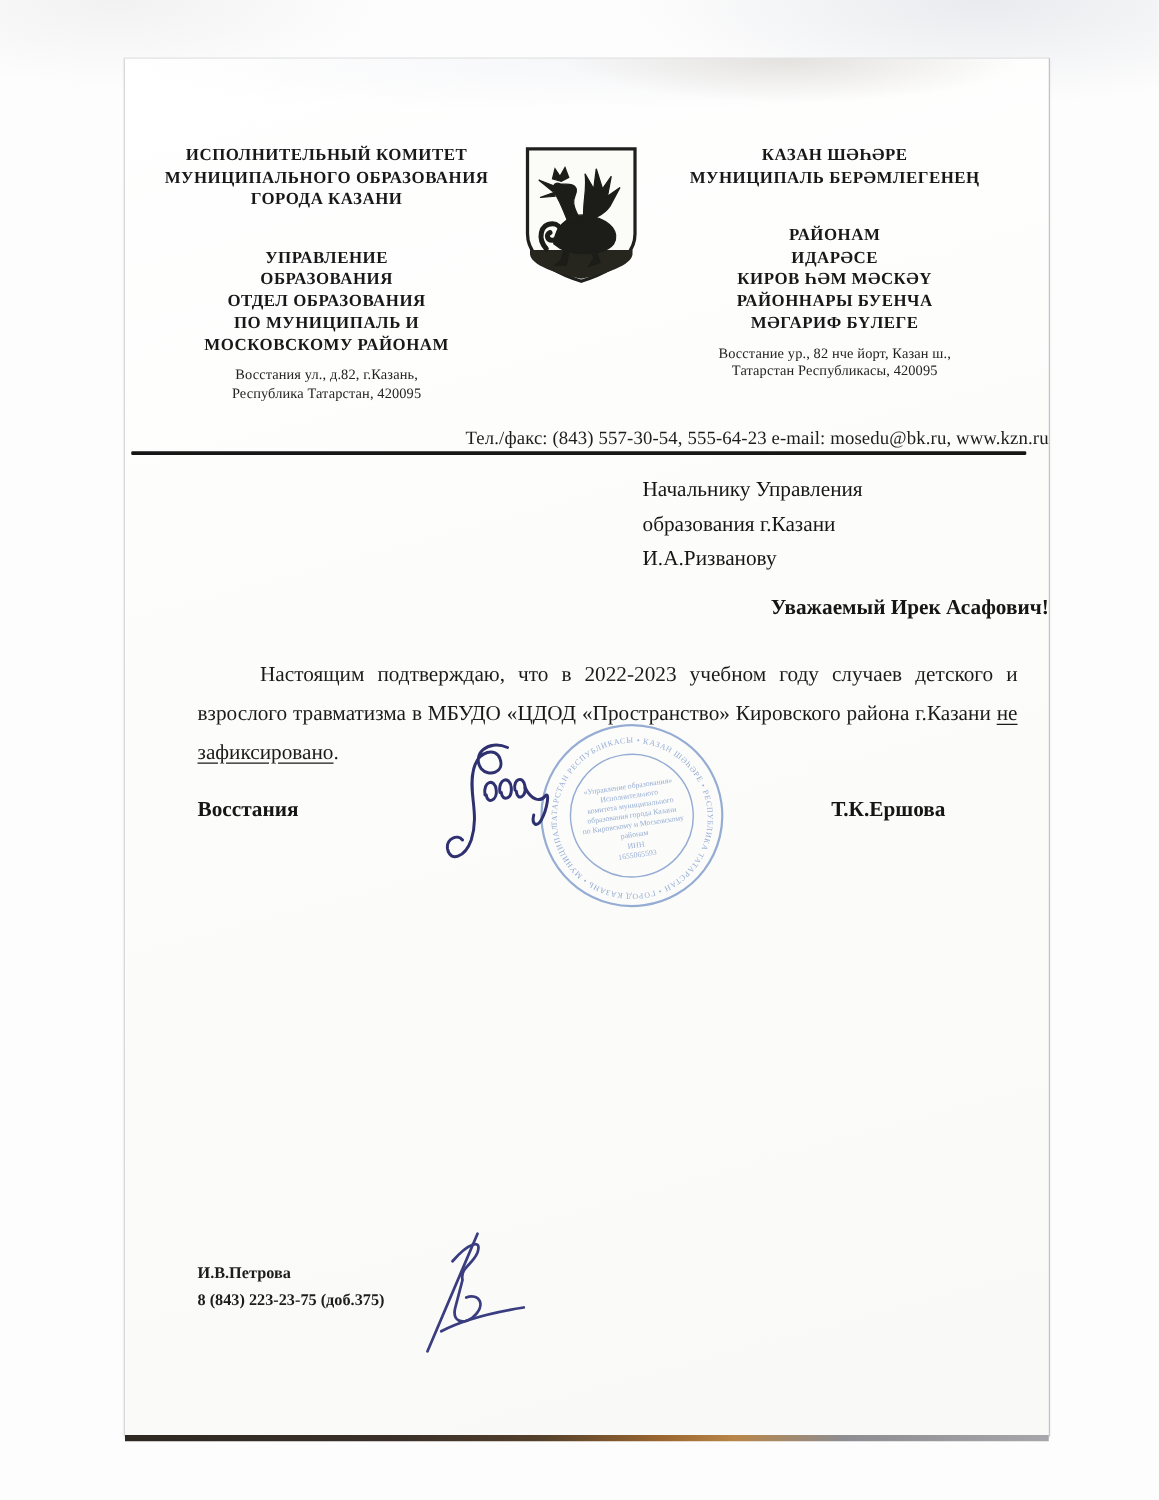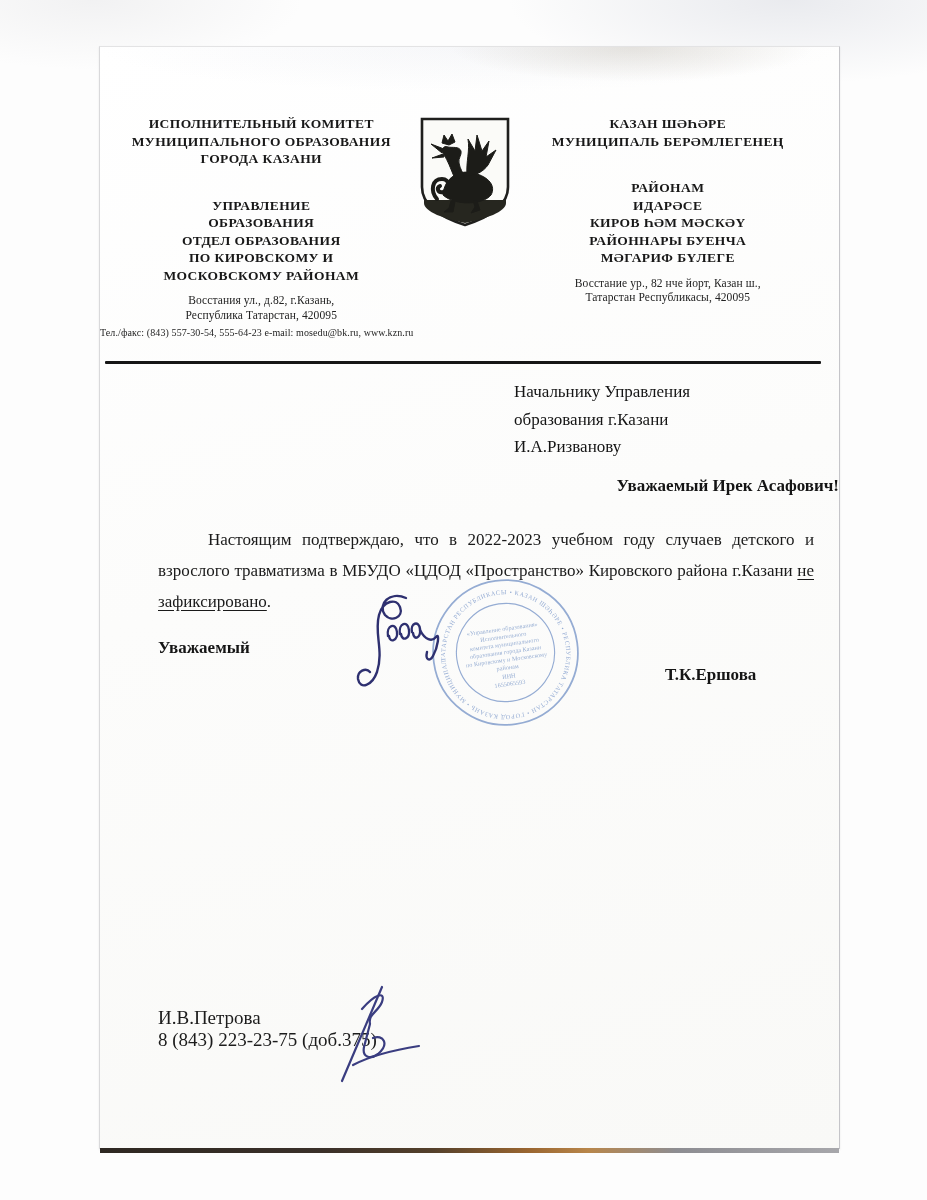--- a/index.html
+++ b/index.html
@@ -36,33 +36,33 @@
   }
   .abs{position:absolute;}
   
   .letterhead{left:17px;top:68px;width:695px;display:flex;align-items:flex-start;}
   .lh-col{flex:1;text-align:center;color:#181818;}
   .lh-org{font-weight:bold;font-size:13.5px;line-height:17.5px;letter-spacing:.4px;}
   .lh-gap1{margin-top:29px;}
   .lh-gap2{}
   .lh-addr{margin-top:9px;font-size:11.5px;line-height:14.5px;font-weight:normal;letter-spacing:.1px;color:#222;}
   .emblem-col{width:118px;flex:0 0 118px;display:flex;justify-content:center;}
-  .contact-line{left:0;top:280px;width:100%;text-align:left;font-size:10px;color:#1d1d1d;letter-spacing:.1px;}
+  .contact-line{left:0;top:296px;width:100%;text-align:right;font-size:15px;color:#1d1d1d;letter-spacing:.1px;}
   .head-rule{left:5px;top:314px;width:716px;height:3px;background:#161616;border-radius:1px;}
   
   .addressee{left:414px;top:331px;width:280px;font-weight:normal;font-size:17px;line-height:27.5px;color:#151515;}
   .salutation{left:0;top:429px;width:100%;text-align:right;font-weight:bold;font-size:17px;color:#151515;}
   .body-par{left:58px;top:477px;width:656px;font-size:17px;line-height:31px;color:#1a1a1a;text-align:justify;text-indent:50px;}
   .body-par .u{text-decoration:underline;text-underline-offset:3px;}
   .sig-title{left:58px;top:591px;font-weight:bold;font-size:17px;color:#151515;}
-  .sig-name{left:565px;top:618px;width:120px;font-weight:bold;font-size:17px;color:#151515;}
+  .sig-name{left:565px;top:591px;width:120px;font-weight:bold;font-size:17px;color:#151515;}
   
   .stamp{left:328px;top:528px;width:155px;height:155px;opacity:.82;transform:rotate(-8deg);}
   .sig-ershova{left:238px;top:543px;width:115px;height:110px;}
-  .footer{left:58px;top:960px;font-size:19px;line-height:21.5px;color:#1c1c1c;}
+  .footer{left:58px;top:960px;font-size:13px;line-height:21.5px;color:#1c1c1c;font-weight:bold;}
   .sig-petrova{left:220px;top:930px;width:105px;height:110px;}
 </style>
 </head>
 <body>
 
 <div class="scan-bg"></div>
 
 <div class="paper">
 
   <div class="abs letterhead">
@@ -71,21 +71,21 @@
         <div>ИСПОЛНИТЕЛЬНЫЙ  КОМИТЕТ</div>
         <div>МУНИЦИПАЛЬНОГО  ОБРАЗОВАНИЯ</div>
         <div>ГОРОДА  КАЗАНИ</div>
       </div>
       <div class="lh-org lh-gap1">
         <div>УПРАВЛЕНИЕ</div>
         <div>ОБРАЗОВАНИЯ</div>
       </div>
       <div class="lh-org lh-gap2">
         <div>ОТДЕЛ ОБРАЗОВАНИЯ</div>
-        <div>ПО КИРОВСКОМУ И</div>
+        <div>ПО МУНИЦИПАЛЬ И</div>
         <div>МОСКОВСКОМУ РАЙОНАМ</div>
       </div>
       <div class="lh-addr">
         <div>Восстания ул., д.82, г.Казань,</div>
         <div>Республика Татарстан, 420095</div>
       </div>
     </div>
 
     <div class="emblem-col">
 
@@ -140,21 +140,21 @@
   <div class="abs addressee">
     <div>Начальнику Управления</div>
     <div>образования г.Казани</div>
     <div>И.А.Ризванову</div>
   </div>
 
   <div class="abs salutation">Уважаемый Ирек Асафович!</div>
 
   <div class="abs body-par"><span>Настоящим подтверждаю, что в 2022-2023 учебном году случаев детского и взрослого травматизма в МБУДО «ЦДОД «Пространство» Кировского района г.Казани </span><span class="u">не зафиксировано</span><span>.</span></div>
 
-  <div class="abs sig-title">Уважаемый</div>
+  <div class="abs sig-title">Восстания</div>
   <div class="abs sig-name">Т.К.Ершова</div>
 
   <svg class="abs stamp" viewBox="0 0 150 150">
     <g fill="none" stroke="#7f9bcb">
       <circle cx="75" cy="75" r="70" stroke-width="1.7"></circle>
       <circle cx="75" cy="75" r="47.5" stroke-width="1.1"></circle>
     </g>
     <defs>
       <path id="ringPath" d="M 16.5,75 A 58.5,58.5 0 1 1 16.49,75.3"></path>
     </defs>

